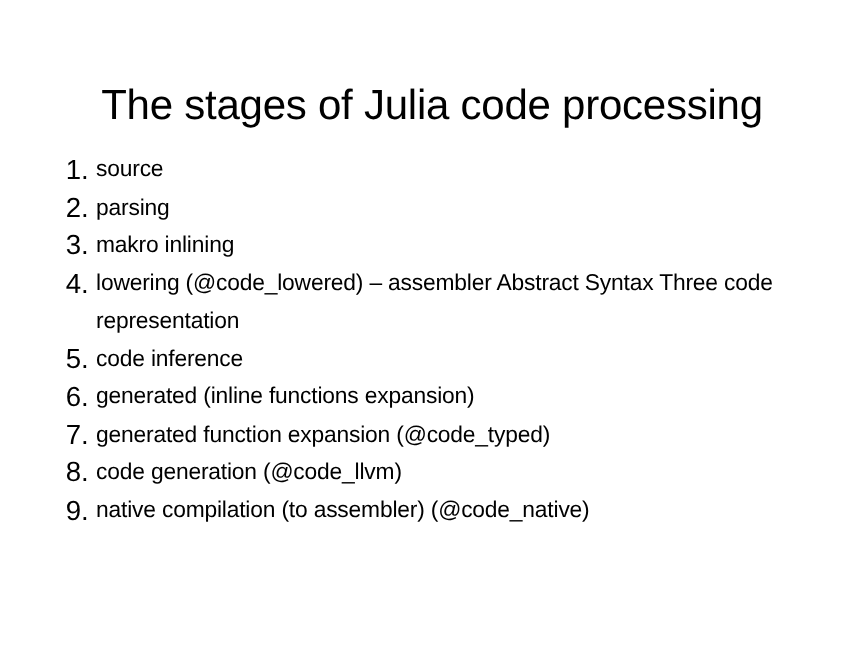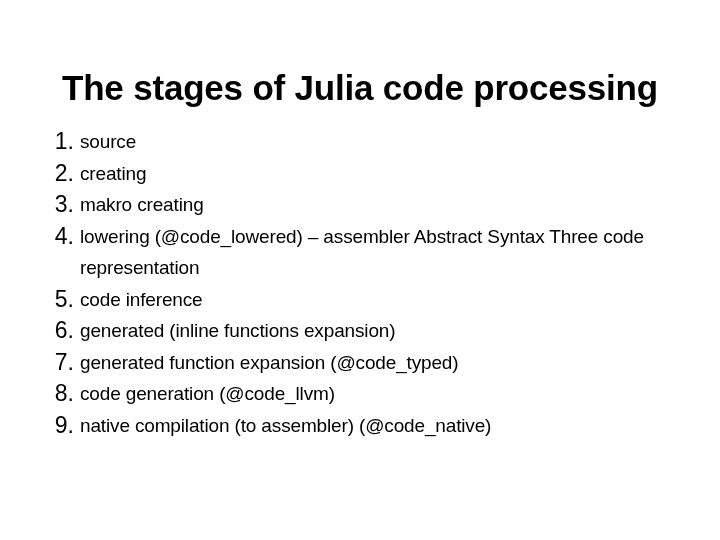--- a/index.html
+++ b/index.html
@@ -23,21 +23,21 @@
     box-sizing: border-box;
   }
 
   .slide-title {
     position: absolute;
     left: 0px;
     top: 44px;
     width: 720px;
     text-align: center;
     font-size: 35px;
-    font-weight: 700;
+    font-weight: 400;
     line-height: 42px;
     letter-spacing: -0.2px;
     color: #000000;
     white-space: nowrap;
   }
 
   .stage-list {
     position: absolute;
     left: 36px;
     top: 126px;
@@ -84,26 +84,26 @@
 
   <ol class="stage-list">
 
     <li class="stage-item">
       <span class="stage-num">1.</span>
       <span class="stage-text">source</span>
     </li>
 
     <li class="stage-item">
       <span class="stage-num">2.</span>
-      <span class="stage-text">creating</span>
+      <span class="stage-text">parsing</span>
     </li>
 
     <li class="stage-item">
       <span class="stage-num">3.</span>
-      <span class="stage-text">makro creating</span>
+      <span class="stage-text">makro inlining</span>
     </li>
 
     <li class="stage-item">
       <span class="stage-num">4.</span>
       <span class="stage-text">lowering (@code_lowered) – assembler Abstract Syntax Three code representation</span>
     </li>
 
     <li class="stage-item">
       <span class="stage-num">5.</span>
       <span class="stage-text">code inference</span>

